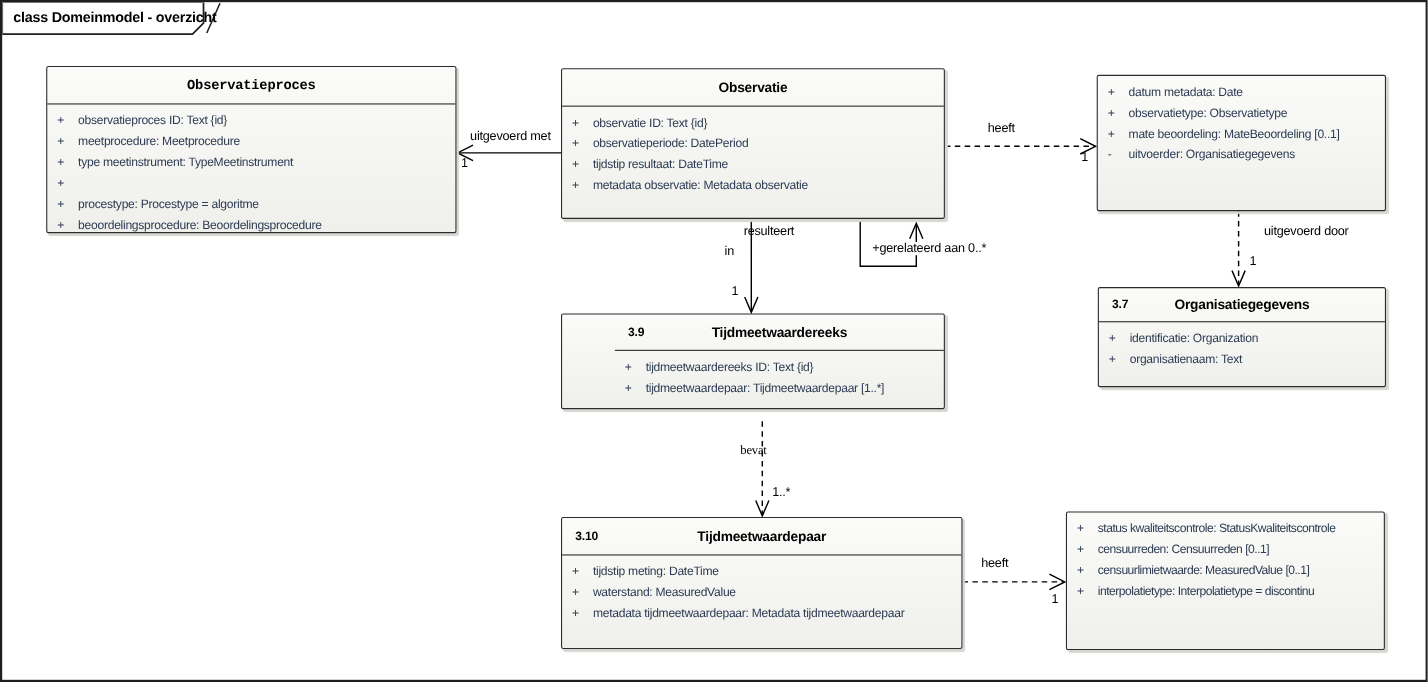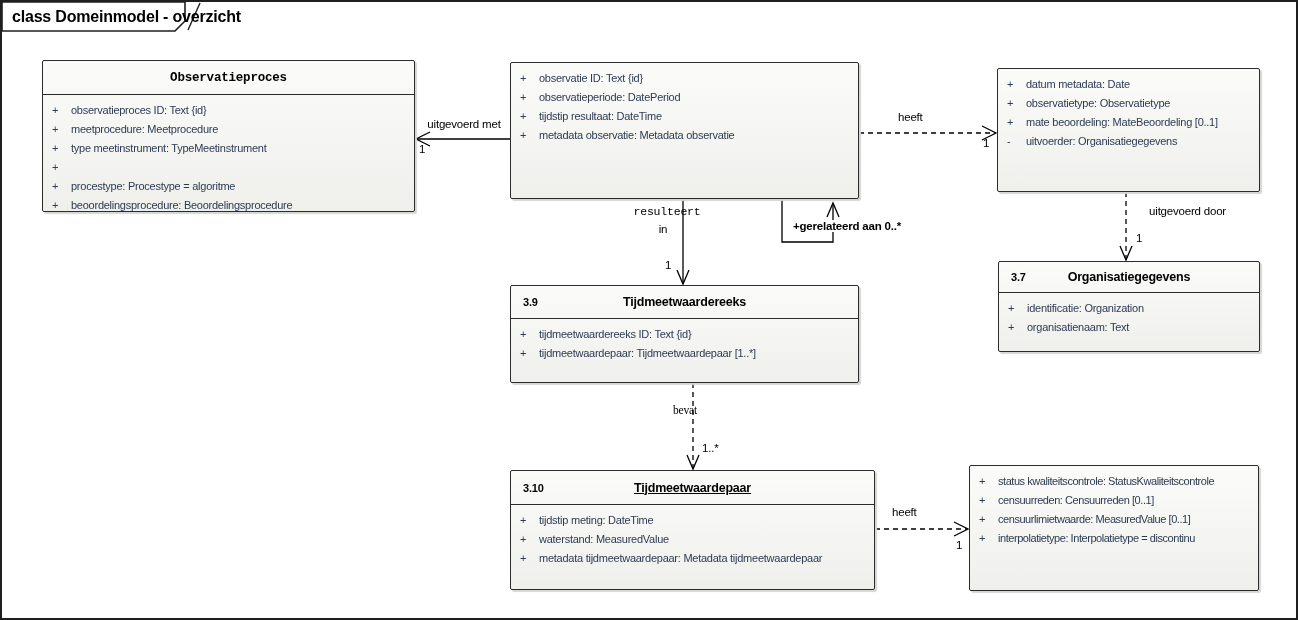--- a/index.html
+++ b/index.html
@@ -5,21 +5,21 @@
   html,body { margin:0; padding:0; background:#ffffff; }
   #canvas {
     position:relative; width:1298px; height:620px; box-sizing:border-box;
     border:2px solid #1f1f1f; background:#ffffff; overflow:hidden;
     font-family:"Liberation Sans", sans-serif;
   }
   #wires { position:absolute; left:0; top:0; width:1298px; height:620px; pointer-events:none; }
 
   
   .frame-title {
-    position:absolute; left:10px; top:6px; font-size:16px; font-weight:bold; color:#000;
+    position:absolute; left:10px; top:6px; font-size:13px; font-weight:bold; color:#000;
     white-space:nowrap; letter-spacing:-0.2px;
   }
 
   
   .cls {
     position:absolute; box-sizing:border-box;
     background:linear-gradient(180deg,#fbfbf9 0%,#efefec 100%);
     border:1.4px solid #2b2b2b; border-radius:2px;
     box-shadow:2px 2px 1px #d6d6d2;
   }
@@ -36,40 +36,40 @@
   }
   .vis { flex:none; width:19px; padding-left:9px; }
 
   
   #box-observatieproces        { left:40px;  top:58px;  width:373px; height:152px; }
   #box-observatieproces .cls-header { height:33px;font-family:Liberation Mono, monospace; }
   #box-observatie              { left:508px; top:60px;  width:349px; height:137px; }
   #box-observatie .cls-header  { height:33px; }
   #box-metadata-observatie     { left:995px; top:66px;  width:263px; height:124px; }
   #box-metadata-observatie .cls-header { height:29px; }
-  #box-tijdmeetwaardereeks     { left:508px; top:283px; width:349px; height:98px; }
+  #box-tijdmeetwaardereeks     { left:508px; top:283px; width:349px; height:87px;padding-left:48px; }
   #box-tijdmeetwaardereeks .cls-header { height:32px; }
   #box-organisatiegegevens     { left:996px; top:259px; width:262px; height:91px; }
   #box-organisatiegegevens .cls-header { height:30px; }
   #box-tijdmeetwaardepaar      { left:508px; top:468px; width:365px; height:120px; }
-  #box-tijdmeetwaardepaar .cls-header { height:33px;text-decoration:underline; }
+  #box-tijdmeetwaardepaar .cls-header { height:33px; }
   #box-metadata-tijdmeetwaardepaar { left:967px; top:463px; width:290px; height:126px; }
   #box-metadata-tijdmeetwaardepaar .cls-header { height:30px; }
   #box-metadata-tijdmeetwaardepaar .attr-row { letter-spacing:-0.45px; }
 
   
   .lbl { position:absolute; font-size:11.5px; color:#000; white-space:nowrap; letter-spacing:-0.2px; }
   #lbl-uitgevoerd-met { left:418px; top:116px; width:88px; text-align:center; }
   #lbl-mult-a         { left:417px; top:141px; }
   #lbl-heeft-a        { left:896px; top:109px; }
   #lbl-mult-b         { left:981px; top:135px; }
-  #lbl-resulteert     { left:625px; top:203px; width:80px; text-align:center;font-family:Liberation Mono, monospace; }
+  #lbl-resulteert     { left:657px; top:203px; width:80px; text-align:center; }
   #lbl-resulteert-in  { left:625px; top:221px; width:72px; text-align:center; }
   #lbl-mult-c         { left:663px; top:257px; }
-  #lbl-gerelateerd    { left:789px; top:218px; background:#ffffff; padding:0 2px;font-weight:bold; }
+  #lbl-gerelateerd    { left:789px; top:218px; background:#ffffff; padding:0 2px; }
   #lbl-uitgevoerd-door{ left:1132px; top:203px; width:92px; text-align:right; }
   #lbl-mult-e         { left:1134px; top:230px; }
   #lbl-bevat          { left:651px; top:402px; width:64px; text-align:center;font-family:Liberation Serif, serif; }
   #lbl-mult-f         { left:700px; top:440px; }
   #lbl-heeft-g        { left:890px; top:504px; }
   #lbl-mult-g         { left:954px; top:537px; }
 </style>
 </head>
 <body>
 
@@ -130,20 +130,24 @@
           <span class="attr-text">procestype: Procestype = algoritme</span>
         </div>
       <div class="attr-row">
           <span class="vis">+</span>
           <span class="attr-text">beoordelingsprocedure: Beoordelingsprocedure</span>
         </div>
     </div>
   </div>
 
   <div class="cls" id="box-observatie">
+    <div class="cls-header">
+      <span class="cls-num"></span>
+      <span class="cls-title">Observatie</span>
+    </div>
     <div class="cls-attrs">
       <div class="attr-row">
           <span class="vis">+</span>
           <span class="attr-text">observatie ID: Text {id}</span>
         </div>
       <div class="attr-row">
           <span class="vis">+</span>
           <span class="attr-text">observatieperiode: DatePeriod</span>
         </div>
       <div class="attr-row">

